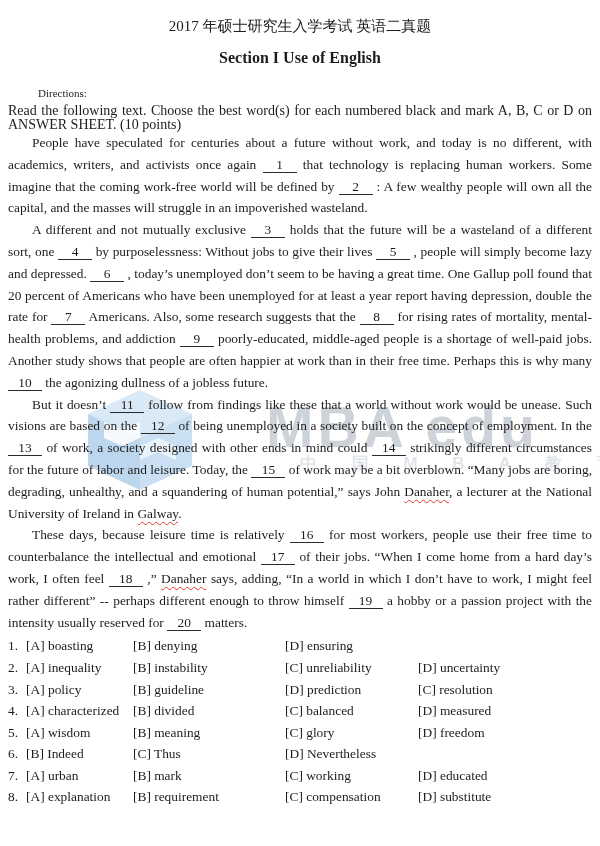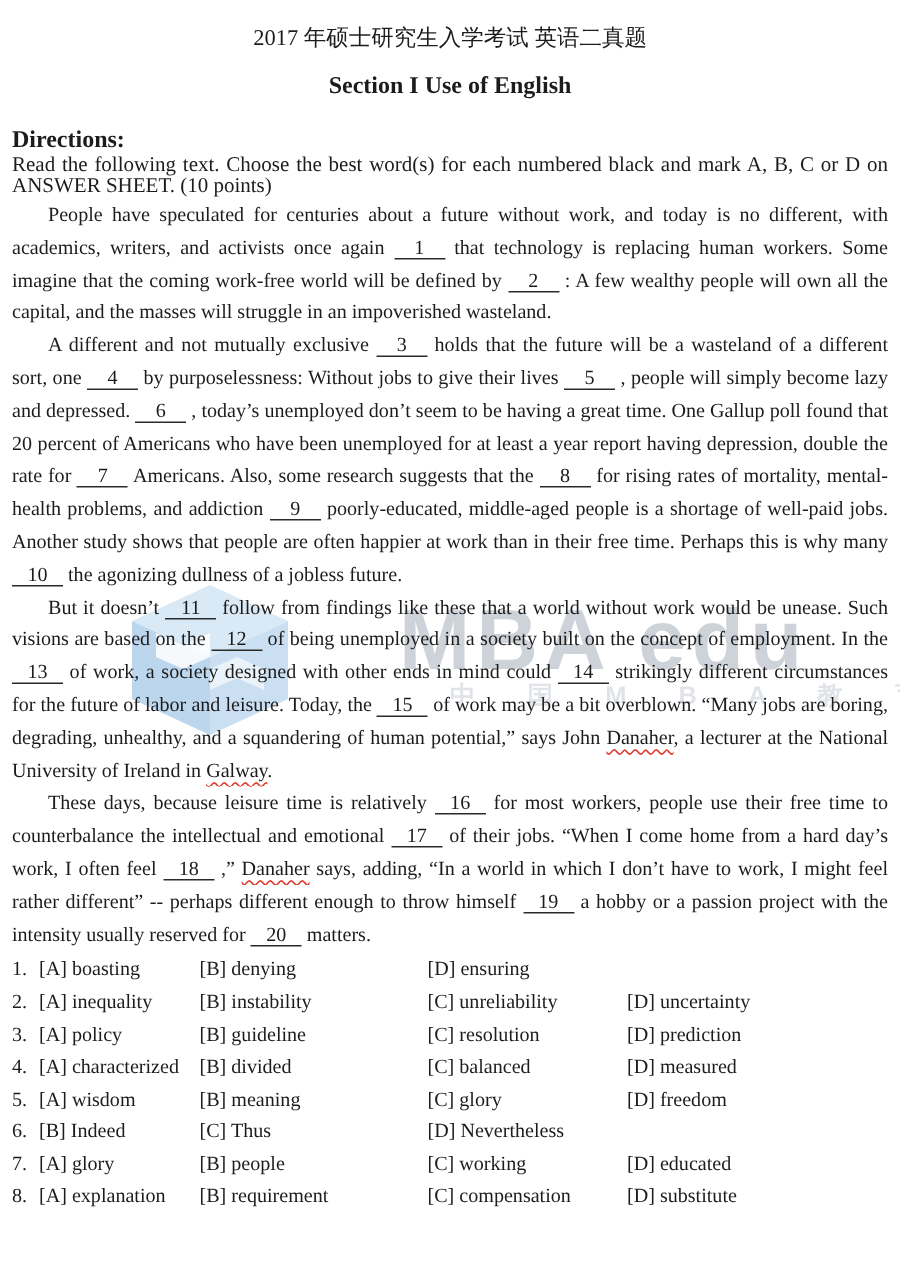--- a/index.html
+++ b/index.html
@@ -26,21 +26,21 @@
   
   .content { position:relative; z-index:1; padding:0 8px; }
   .title {
     margin:16px 0 12px; text-align:center;
     font-size:15px; font-weight:normal; line-height:20px;
   }
   .section-heading {
     margin:0 0 16px; text-align:center;
     font-size:16px; font-weight:bold; line-height:19px;
   }
-  .directions-label { font-weight:bold; font-size:16px; line-height:21px; }
+  .directions-label { font-weight:normal; font-size:11px; line-height:21px;margin-left:30px; }
   .directions-text  { font-size:14px; line-height:14px; text-align:justify; }
   .para {
     margin:0; font-size:13.4px; line-height:21.8px;
     text-align:justify; text-indent:24px;
   }
   .blank {
     display:inline-block; min-width:20px; padding:0 7px;
     text-align:center; text-indent:0;
     border-bottom:1px solid #2a2a2a; line-height:14px;
   }
@@ -98,22 +98,22 @@
           <span class="opt">2.</span>
           <span class="opt">[A] inequality</span>
           <span class="opt">[B] instability</span>
           <span class="opt">[C] unreliability</span>
           <span class="opt">[D] uncertainty</span>
         </div>
         <div class="opt-row">
           <span class="opt">3.</span>
           <span class="opt">[A] policy</span>
           <span class="opt">[B] guideline</span>
+          <span class="opt">[D] prediction</span>
           <span class="opt">[C] resolution</span>
-          <span class="opt">[D] prediction</span>
         </div>
         <div class="opt-row">
           <span class="opt">4.</span>
           <span class="opt">[A] characterized</span>
           <span class="opt">[B] divided</span>
           <span class="opt">[C] balanced</span>
           <span class="opt">[D] measured</span>
         </div>
         <div class="opt-row">
           <span class="opt">5.</span>
@@ -123,22 +123,22 @@
           <span class="opt">[D] freedom</span>
         </div>
         <div class="opt-row">
           <span class="opt">6.</span>
           <span class="opt">[B] Indeed</span>
           <span class="opt">[C] Thus</span>
           <span class="opt">[D] Nevertheless</span>
         </div>
         <div class="opt-row">
           <span class="opt">7.</span>
-          <span class="opt">[A] glory</span>
-          <span class="opt">[B] people</span>
+          <span class="opt">[A] urban</span>
+          <span class="opt">[B] mark</span>
           <span class="opt">[C] working</span>
           <span class="opt">[D] educated</span>
         </div>
         <div class="opt-row">
           <span class="opt">8.</span>
           <span class="opt">[A] explanation</span>
           <span class="opt">[B] requirement</span>
           <span class="opt">[C] compensation</span>
           <span class="opt">[D] substitute</span>
         </div>

